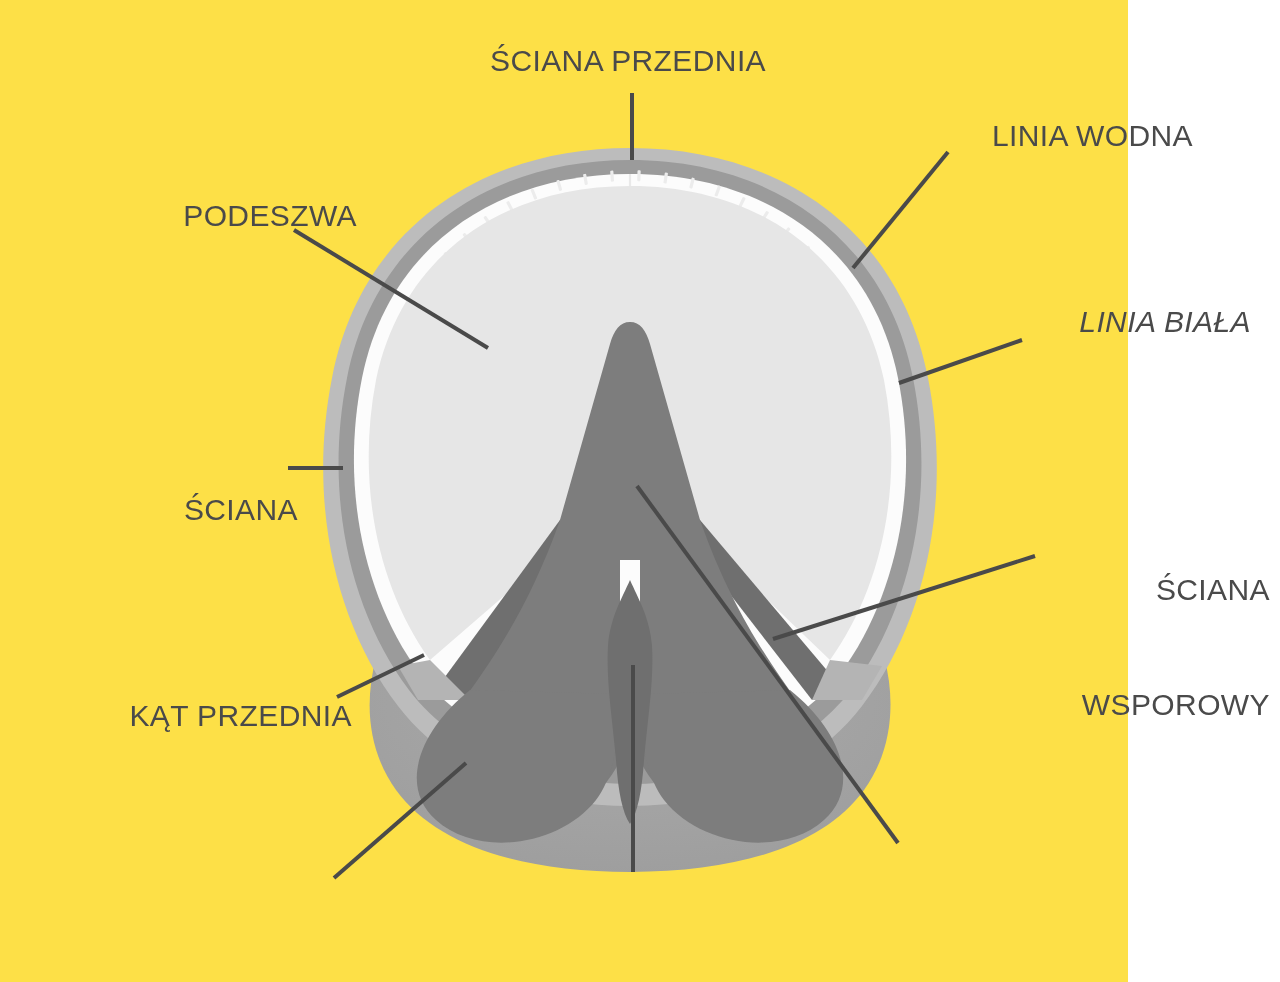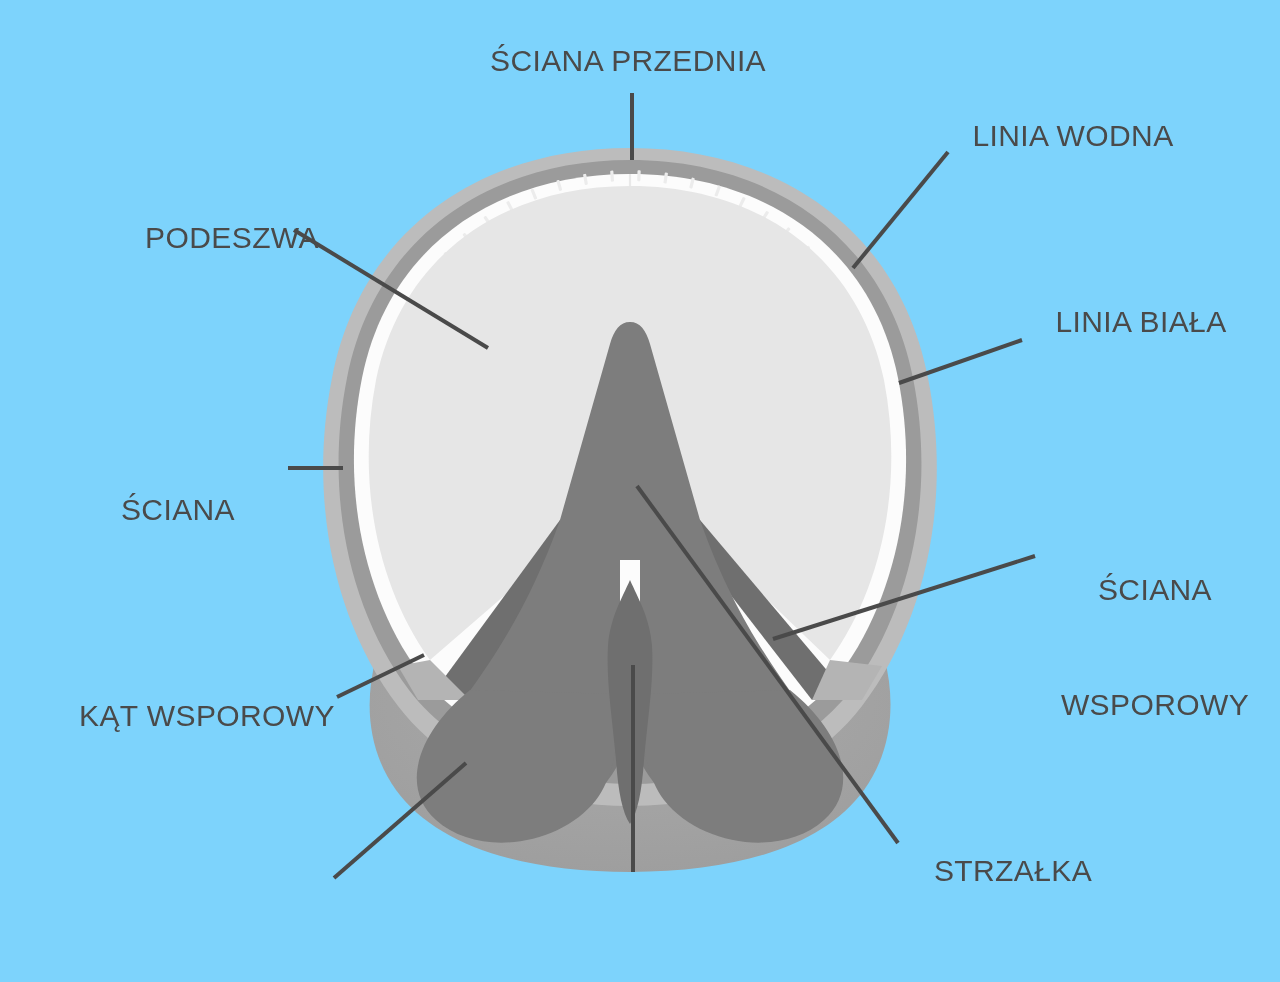--- a/index.html
+++ b/index.html
@@ -8,42 +8,42 @@
     background: #ffffff;
   }
   body {
     width: 1280px;
     height: 982px;
     font-family: "Liberation Sans", sans-serif;
     overflow: hidden;
   }
   #diagram-root {
     position: relative;
-    width: 1280px;
+    width: 1128px;
     height: 982px;
-    background: #7dd3fc;
+    background: #fde047;
   }
   svg.figure {
     position: absolute;
     left: 0;
     top: 0;
     width: 1280px;
     height: 982px;
     display: block;
   }
   .label {
     position: absolute;
     color: #4a4a4a;
     font-size: 30px;
     letter-spacing: 0.4px;
     line-height: 1.28;
     white-space: pre;
     font-weight: 400;
   }
-  .label.left-align { text-align: center; }
+  .label.left-align { text-align: right; }
   .label.center-align { text-align: center; }
 </style>
 </head>
 <body>
 
 <div id="diagram-root">
 
   <svg class="figure" viewBox="0 0 1280 982">
     <defs>
       <pattern id="whiteLineTicks" width="7" height="7" patternUnits="userSpaceOnUse" patternTransform="rotate(0)">
@@ -313,32 +313,31 @@
       <line x1="334" y1="878" x2="466" y2="763"></line>
       <line x1="633" y1="872" x2="633" y2="665"></line>
       <line x1="898" y1="843" x2="637" y2="486"></line>
     </g>
   </svg>
 
   <div class="label center-align" style="left:483px; top:42px; width:290px;">ŚCIANA PRZEDNIA</div>
 
   <div class="label left-align" style="left:953px; top:117px; width:240px;">LINIA WODNA</div>
 
-  <div class="label left-align" style="left:1031px; top:303px; width:220px;">LINIA BIAŁA</div>
-
-  <div class="label left-align" style="left:107px; top:197px; width:250px;margin-top:22px;">PODESZWA</div>
+  <div class="label left-align" style="left:1031px; top:303px; width:220px;font-style:italic;">LINIA BIAŁA</div>
+
+  <div class="label left-align" style="left:107px; top:197px; width:250px;">PODESZWA</div>
 
   <div class="label left-align" style="left:58px; top:414px; width:240px;">
     <div>ŚCIANA</div>
   </div>
 
   <div class="label left-align" style="left:1040px; top:494px; width:230px;">
     <div>ŚCIANA</div>
     <div>WSPOROWY</div>
   </div>
 
-  <div class="label left-align" style="left:62px; top:697px; width:290px;">KĄT WSPOROWY</div>
-
-
-
-  <div class="label left-align" style="left:903px; top:852px; width:220px;">STRZAŁKA</div>
+  <div class="label left-align" style="left:62px; top:697px; width:290px;">KĄT PRZEDNIA</div>
+
+
+
 
 </div>
 
 </body></html>

